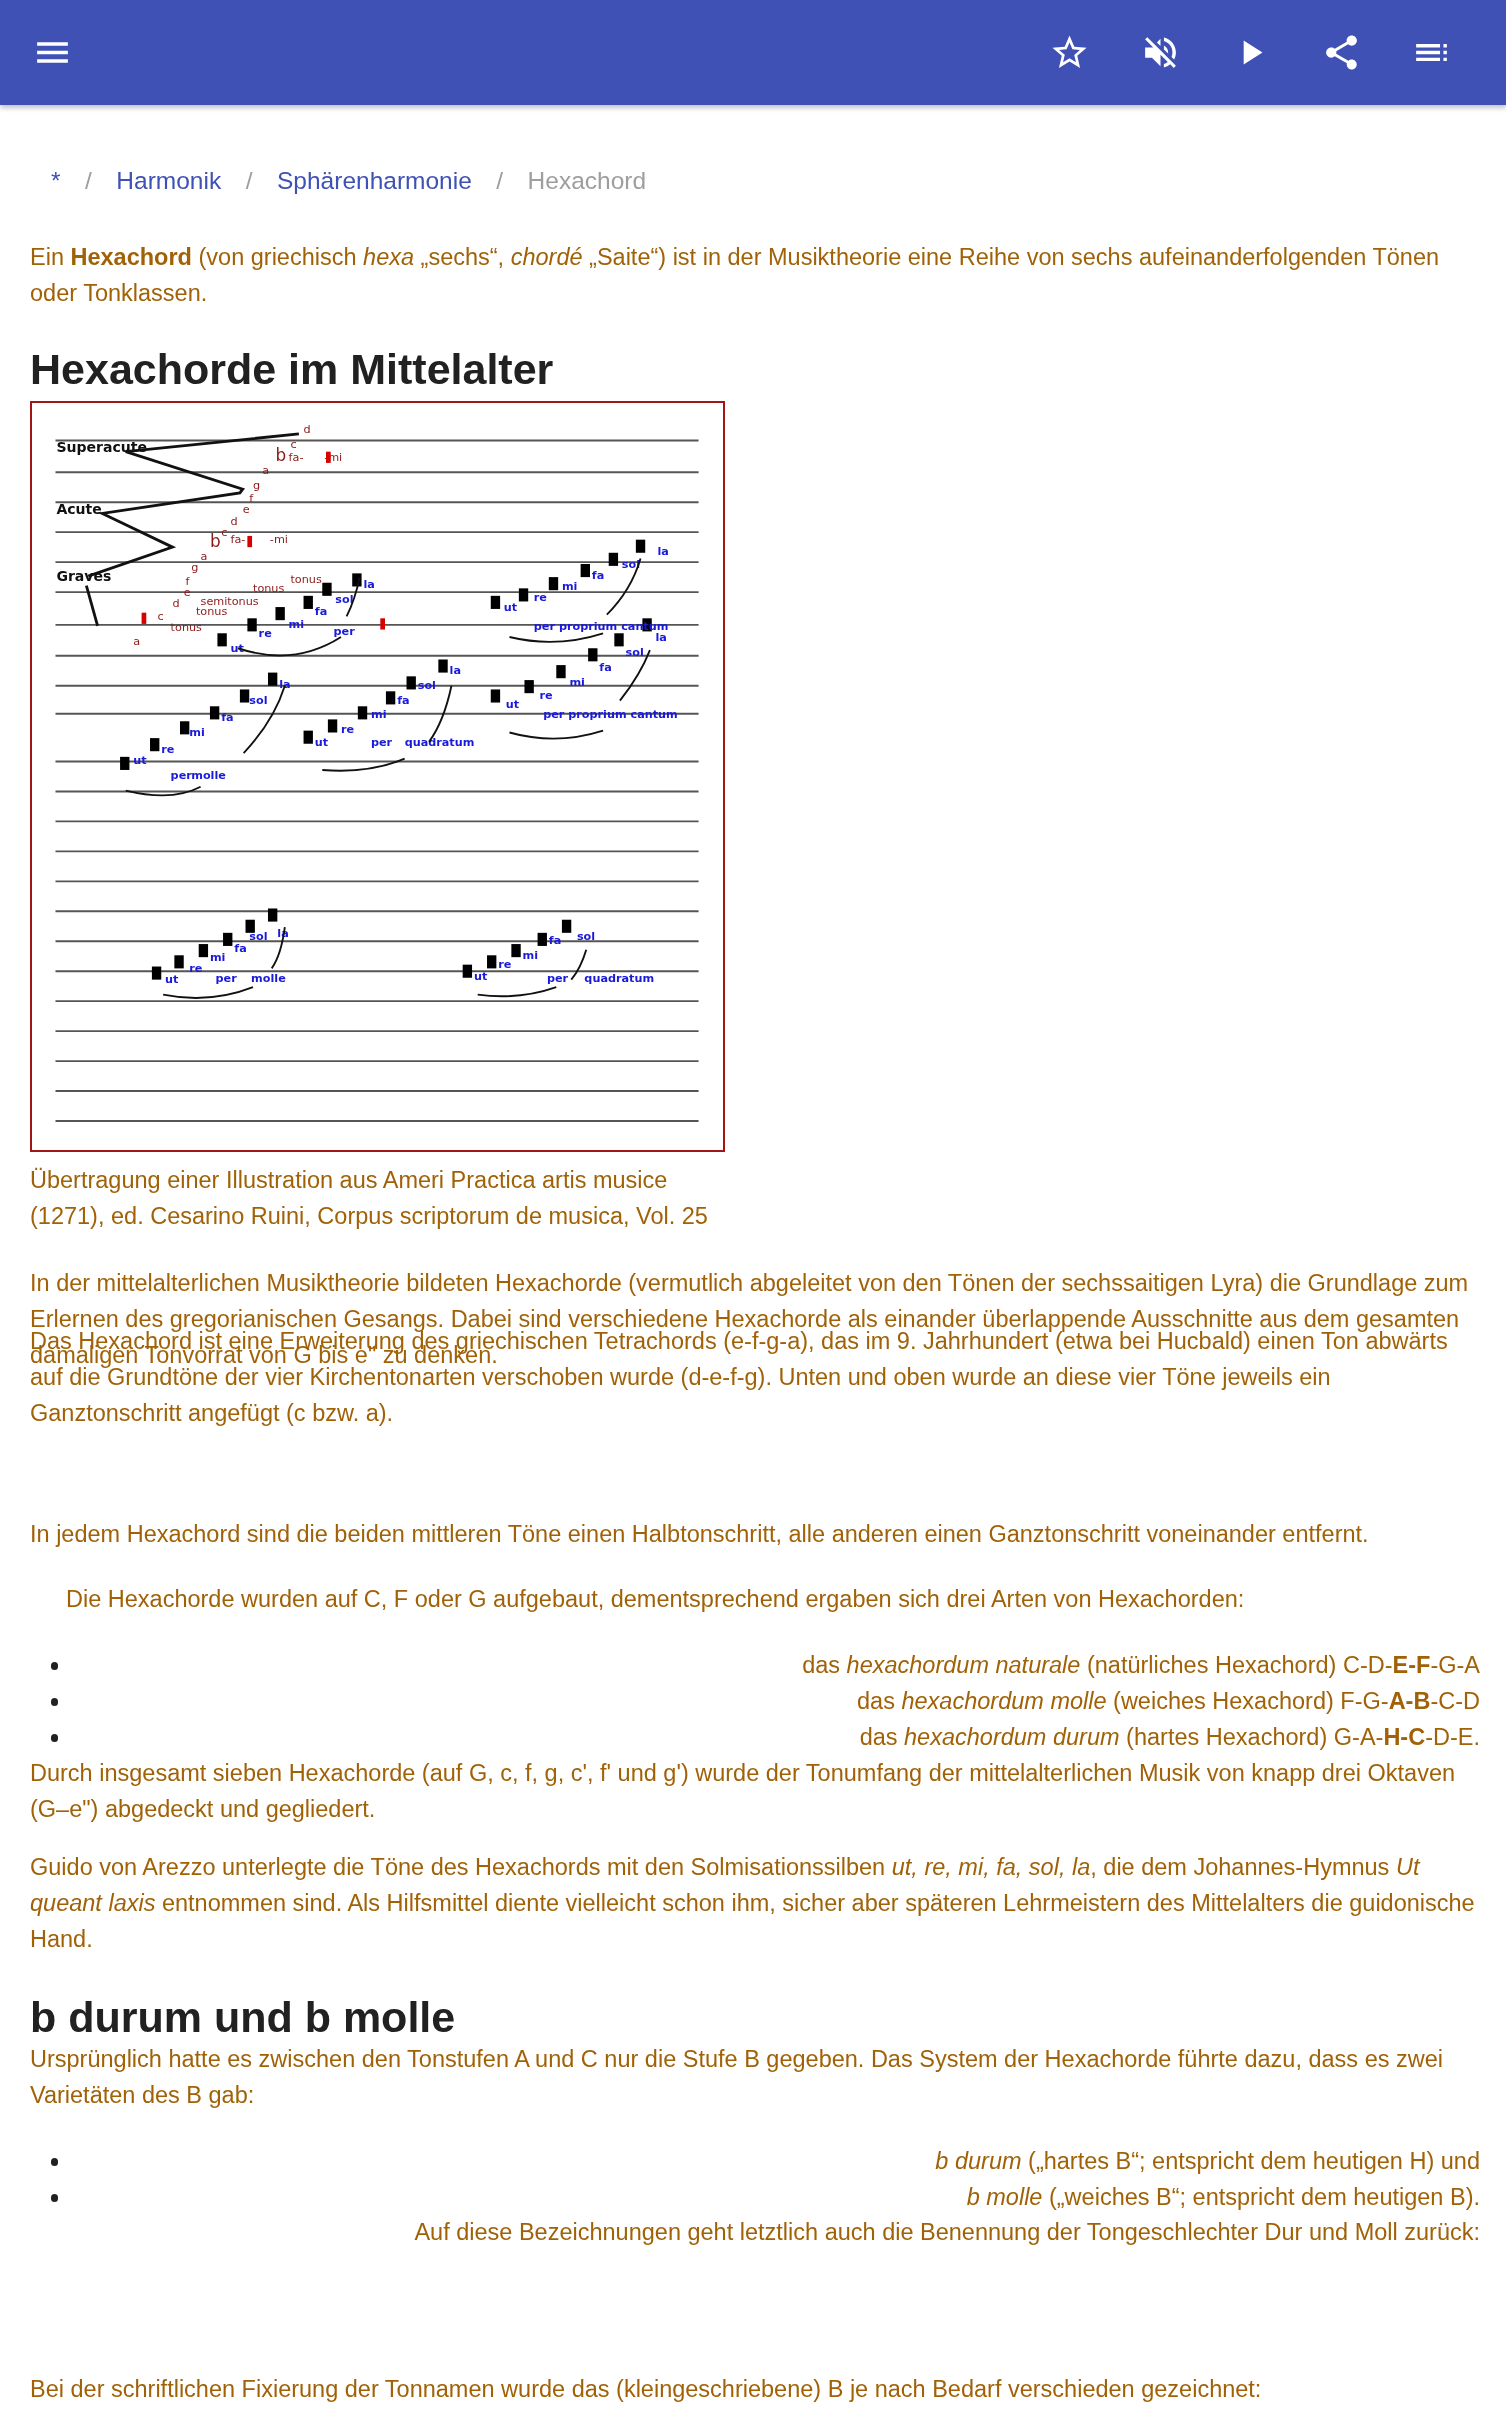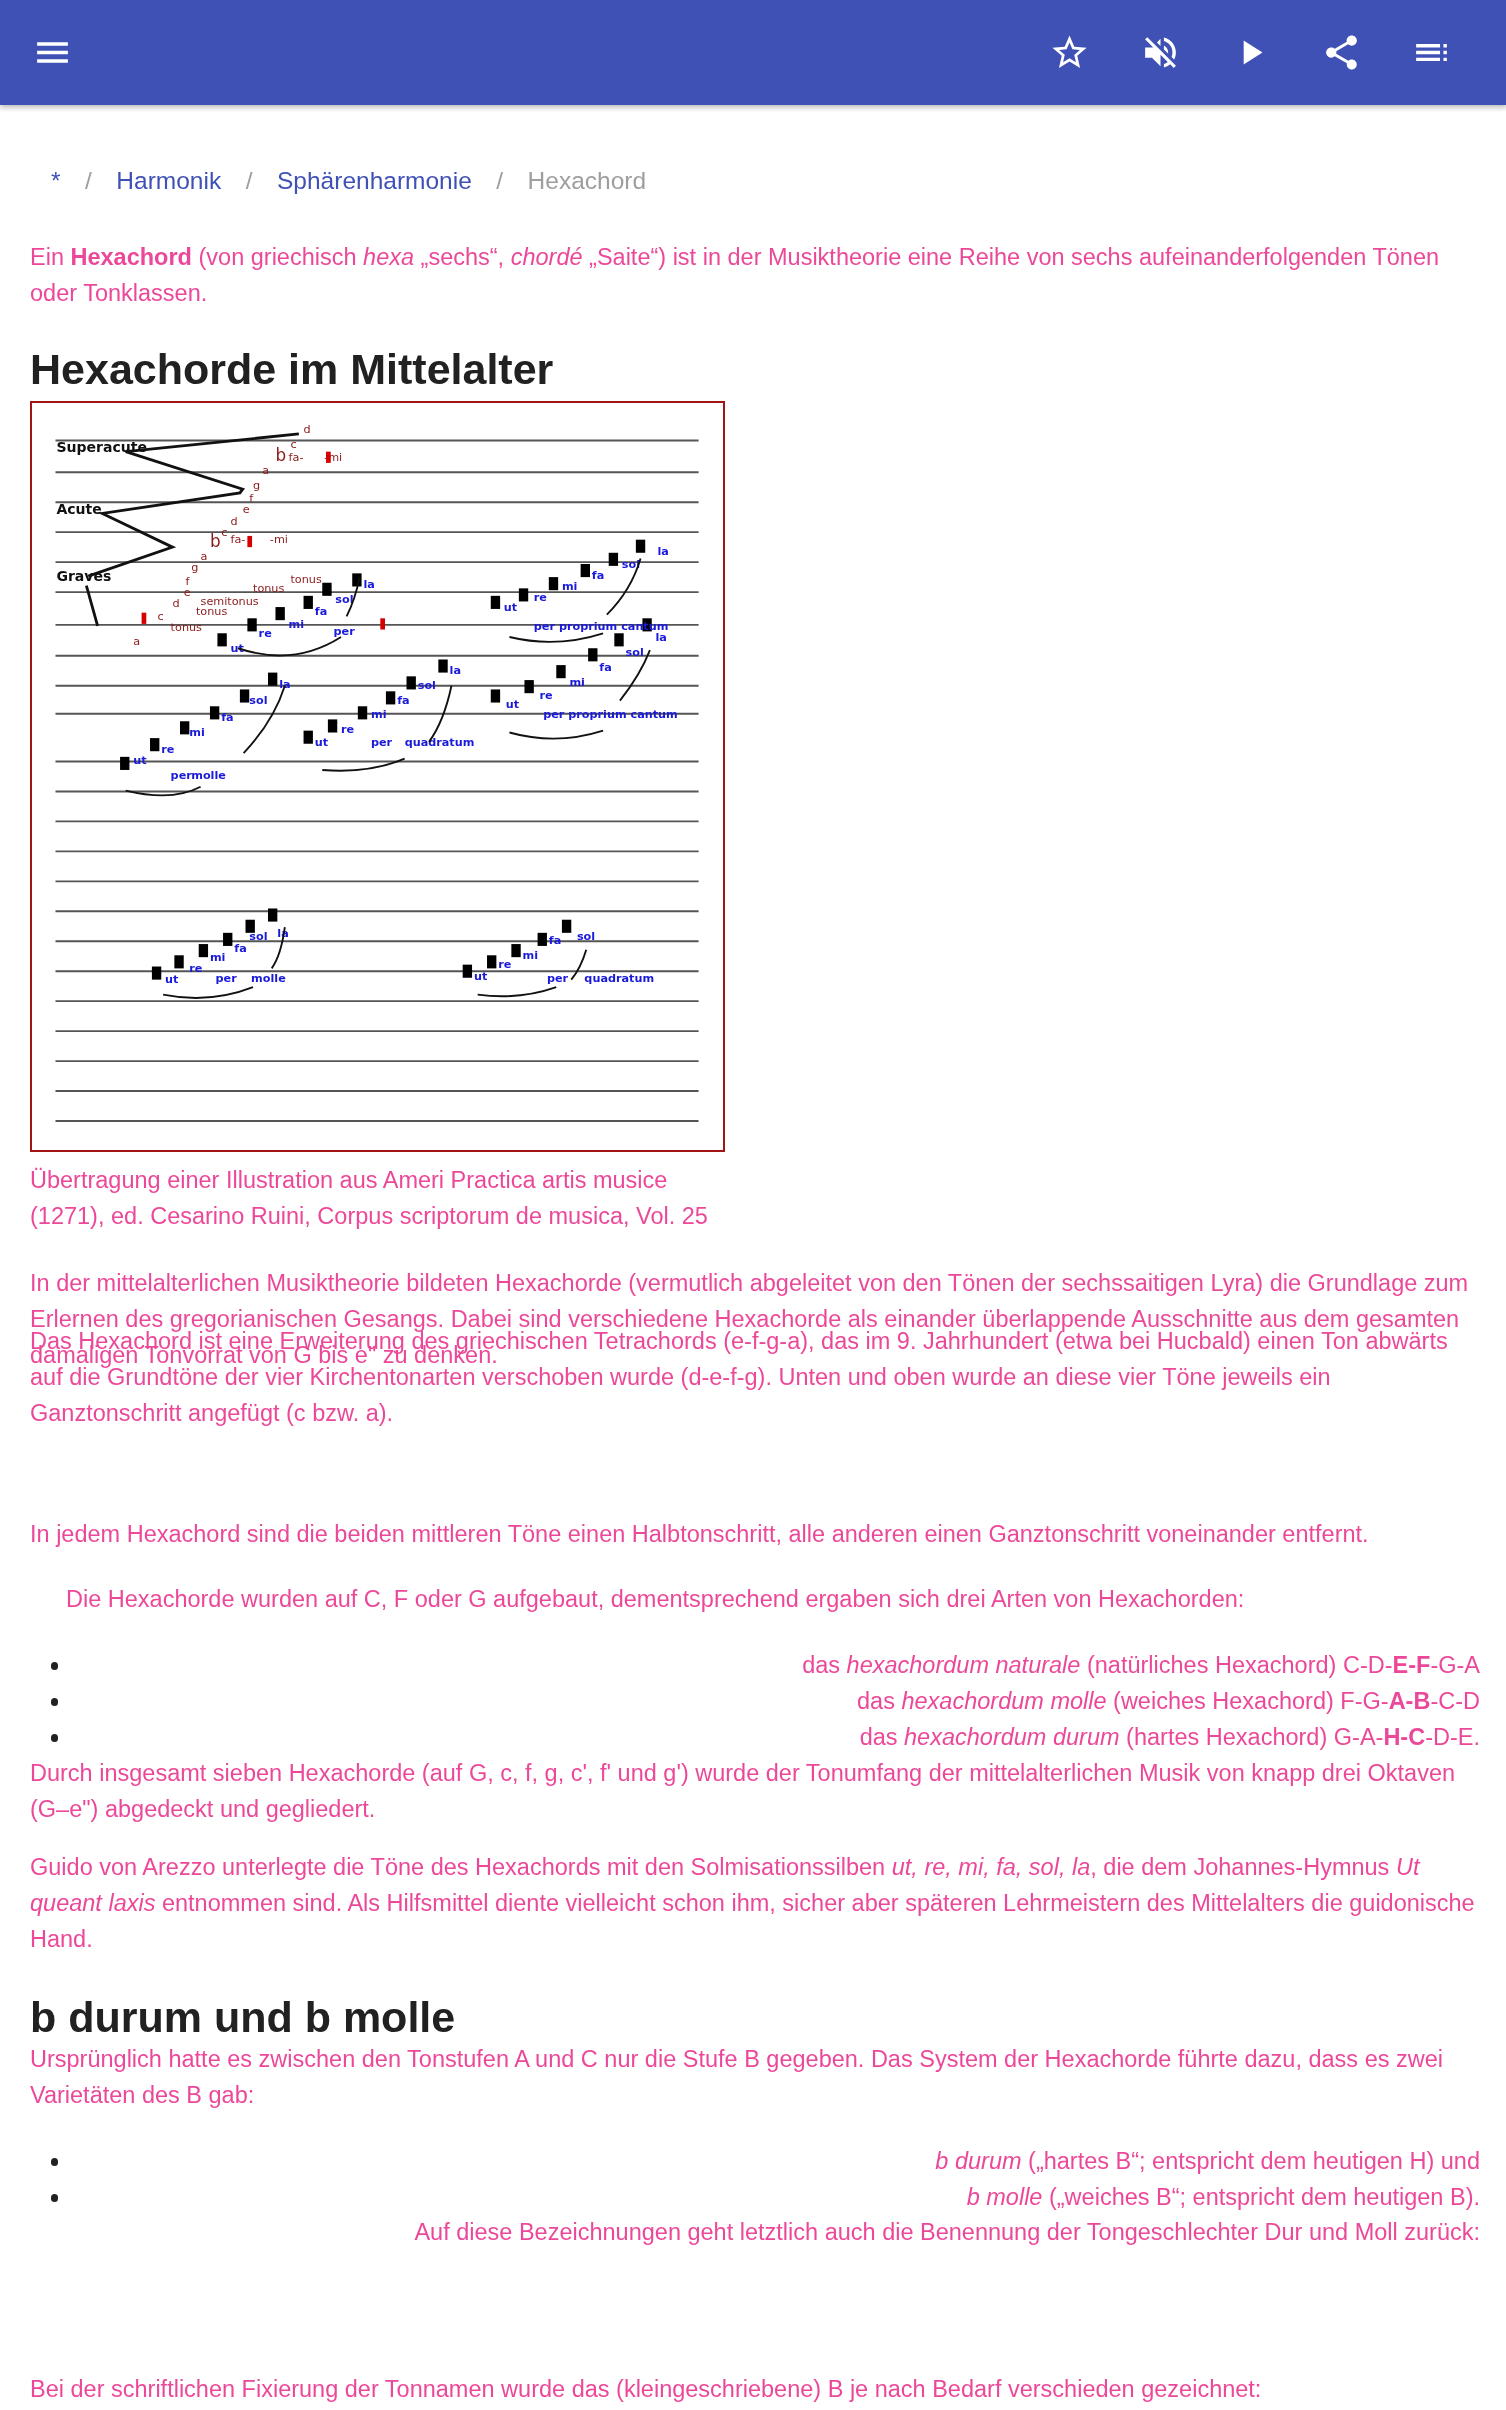--- a/index.html
+++ b/index.html
@@ -19,21 +19,21 @@
   }
   .appbar svg { width: 41px; height: 41px; fill: #ffffff; }
 
   .content { position: absolute; left: 30px; top: 105px; width: 1450px; }
 
   .breadcrumb { position: absolute; top: 62px; left: 21px; font-size: 24.5px; display: flex; gap: 0; }
   .breadcrumb a { color: #3f51b5; text-decoration: none; }
   .breadcrumb .sep { color: #9e9e9e; margin: 0 24.5px; }
   .breadcrumb .current { color: #9e9e9e; }
 
-  p, li { font-size: 23.5px; line-height: 36px; color: #ec4899; }
+  p, li { font-size: 23.5px; line-height: 36px; color: #a16207; }
   h2 { font-size: 43px; font-weight: bold; color: #212121; line-height: 43px; }
 
   .abs { position: absolute; left: 0; width: 1450px; }
 
   ul.bullets { list-style: none; padding-left: 45px; }
   ul.bullets li { position: relative; text-align: right; }
   ul.bullets li::before {
     content: ""; position: absolute; left: -24.5px; top: 15px;
     width: 7.5px; height: 7.5px; border-radius: 50%; background: #212121;
   }

